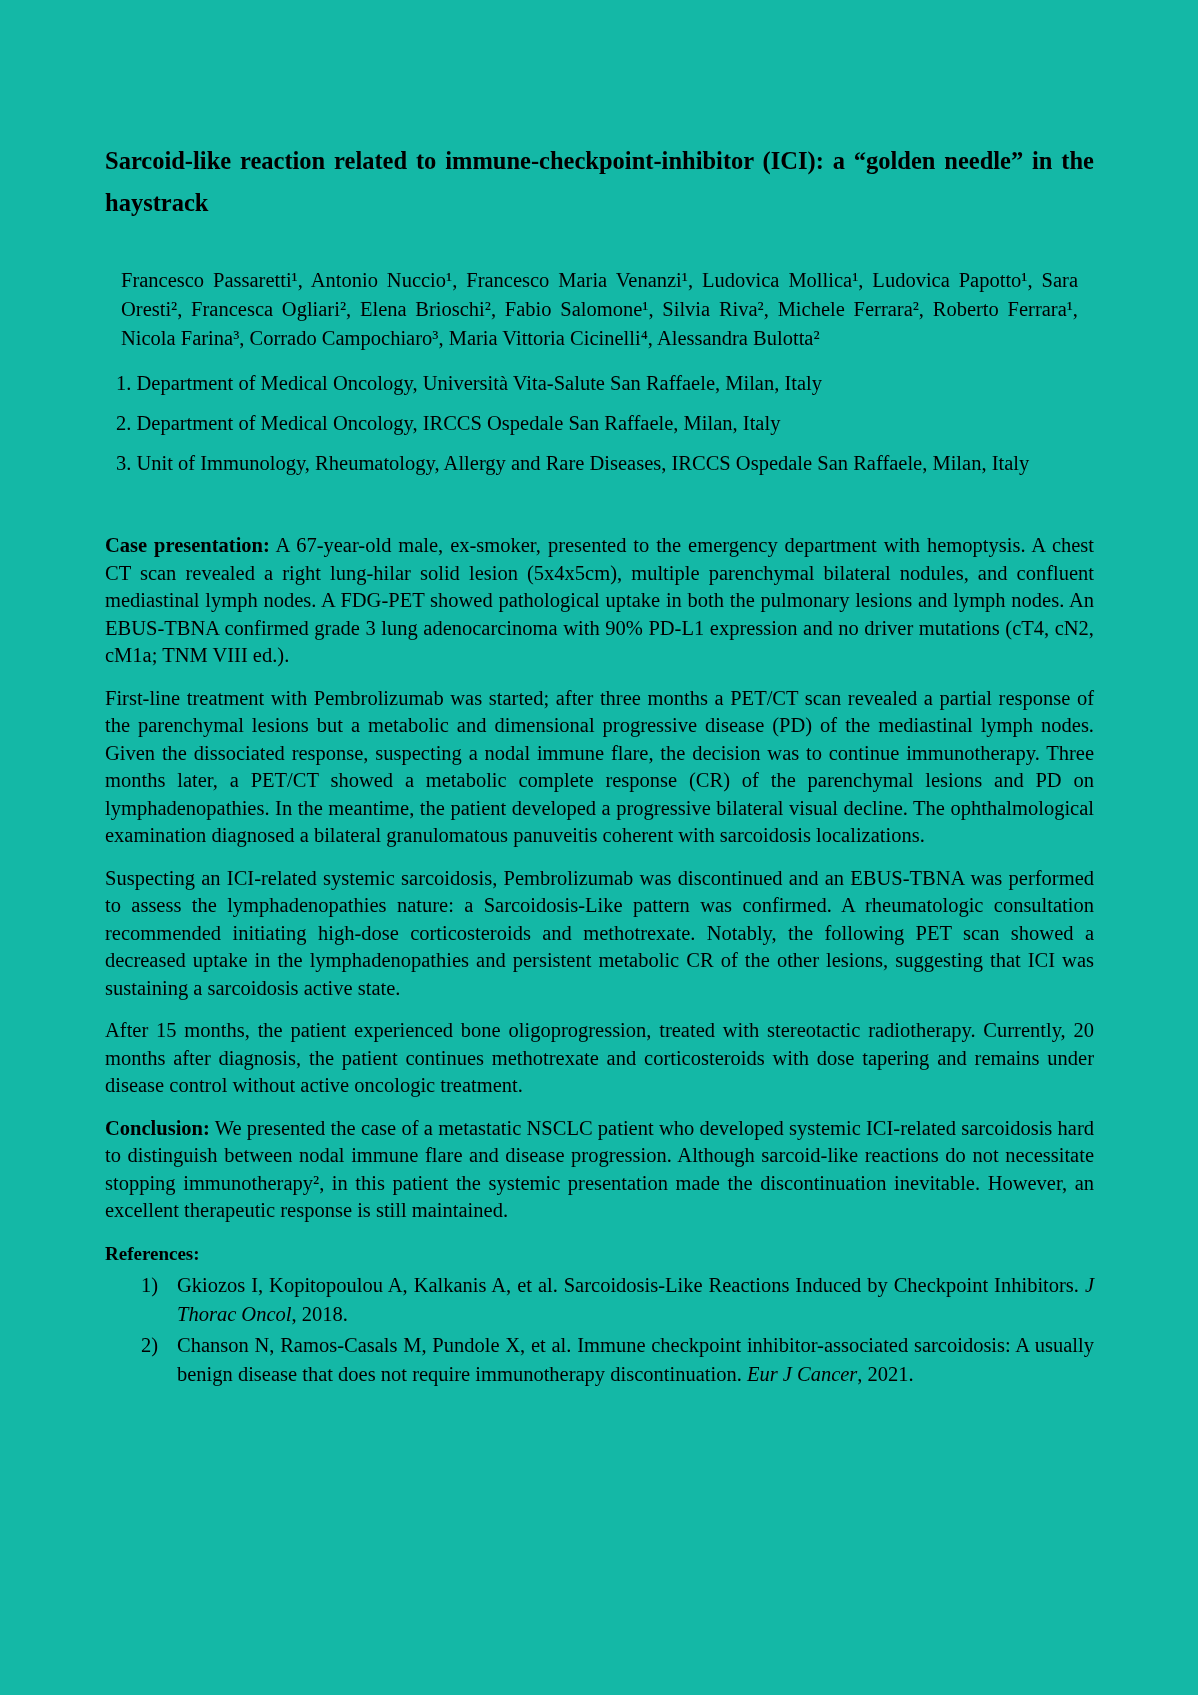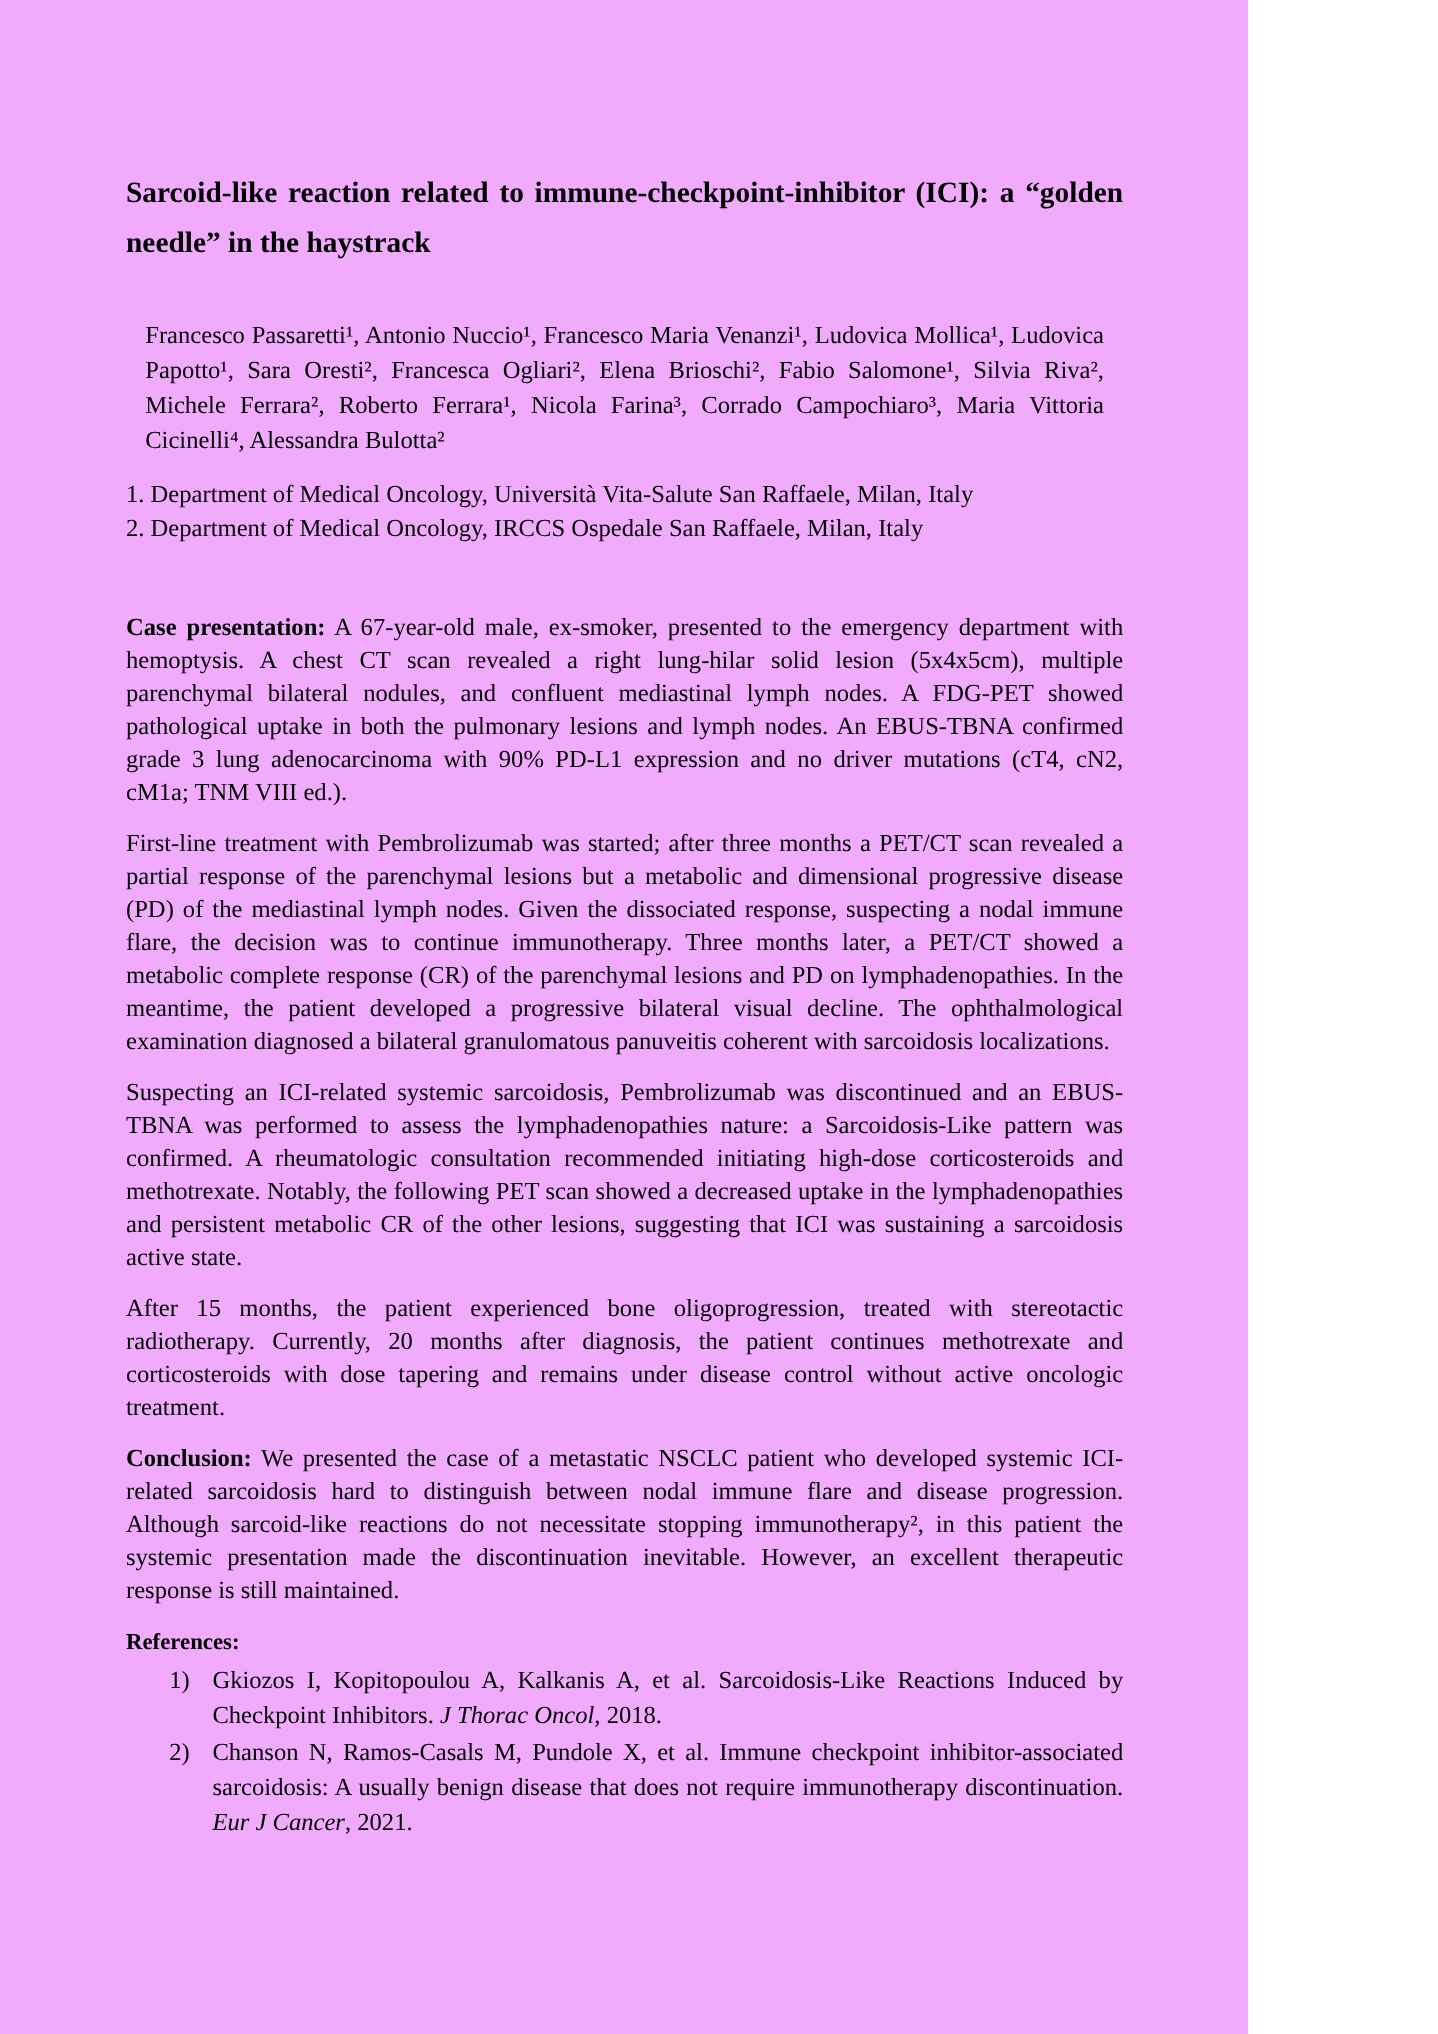--- a/index.html
+++ b/index.html
@@ -2,23 +2,23 @@
 <html><head>
 <meta charset="utf-8">
 <style>
   html, body {
     margin: 0;
     padding: 0;
     background: #ffffff;
   }
   .page {
     position: relative;
-    width: 1040px;
+    width: 1198px;
     height: 1695px;
-    background: #f0abfc;
+    background: #14b8a6;
     box-sizing: border-box;
     padding: 140px 104px 0 105px;
     font-family: "Liberation Serif", "DejaVu Serif", serif;
     color: #000000;
     overflow: hidden;
   }
   .title {
     font-size: 24.5px;
     font-weight: bold;
     line-height: 42px;
@@ -28,21 +28,21 @@
   .authors {
     font-size: 20.5px;
     line-height: 29px;
     text-align: justify;
     margin: 16px;
   }
   .affiliations p {
     font-size: 20.5px;
     line-height: 29px;
     text-align: justify;
-    margin: 0;
+    margin: 11px;
   }
   .body-block {
     margin-top: 54px;
   }
   .para {
     font-size: 20.5px;
     line-height: 27.5px;
     text-align: justify;
     margin: 0 0 15px 0;
   }
@@ -76,20 +76,21 @@
 
 <div class="page">
 
   <h1 class="title">Sarcoid-like reaction related to immune-checkpoint-inhibitor (ICI): a “golden needle” in the haystrack</h1>
 
   <p class="authors">Francesco Passaretti¹, Antonio Nuccio¹, Francesco Maria Venanzi¹, Ludovica Mollica¹, Ludovica Papotto¹, Sara Oresti², Francesca Ogliari², Elena Brioschi², Fabio Salomone¹, Silvia Riva², Michele Ferrara², Roberto Ferrara¹, Nicola Farina³, Corrado Campochiaro³, Maria Vittoria Cicinelli⁴, Alessandra Bulotta²</p>
 
   <div class="affiliations">
     <p>1. Department of Medical Oncology, Università Vita-Salute San Raffaele, Milan, Italy</p>
     <p>2. Department of Medical Oncology, IRCCS Ospedale San Raffaele, Milan, Italy</p>
+    <p>3. Unit of Immunology, Rheumatology, Allergy and Rare Diseases, IRCCS Ospedale San Raffaele, Milan, Italy</p>
   </div>
 
   <div class="body-block">
 
 
     <p class="para"><b class="lead">Case presentation:</b><span> A 67-year-old male, ex-smoker, presented to the emergency department with hemoptysis. A chest CT scan revealed a right lung-hilar solid lesion (5x4x5cm), multiple parenchymal bilateral nodules, and confluent mediastinal lymph nodes. A FDG-PET showed pathological uptake in both the pulmonary lesions and lymph nodes. An EBUS-TBNA confirmed grade 3 lung adenocarcinoma with 90% PD-L1 expression and no driver mutations (cT4, cN2, cM1a; TNM VIII ed.).</span></p>
 
     <p class="para"><span>First-line treatment with Pembrolizumab was started; after three months a PET/CT scan revealed a partial response of the parenchymal lesions but a metabolic and dimensional progressive disease (PD) of the mediastinal lymph nodes. Given the dissociated response, suspecting a nodal immune flare, the decision was to continue immunotherapy. Three months later, a PET/CT showed a metabolic complete response (CR) of the parenchymal lesions and PD on lymphadenopathies. In the meantime, the patient developed a progressive bilateral visual decline. The ophthalmological examination diagnosed a bilateral granulomatous panuveitis coherent with sarcoidosis localizations.</span></p>
 
     <p class="para"><span>Suspecting an ICI-related systemic sarcoidosis, Pembrolizumab was discontinued and an EBUS-TBNA was performed to assess the lymphadenopathies nature: a Sarcoidosis-Like pattern was confirmed. A rheumatologic consultation recommended initiating high-dose corticosteroids and methotrexate. Notably, the following PET scan showed a decreased uptake in the lymphadenopathies and persistent metabolic CR of the other lesions, suggesting that ICI was sustaining a sarcoidosis active state.</span></p>

